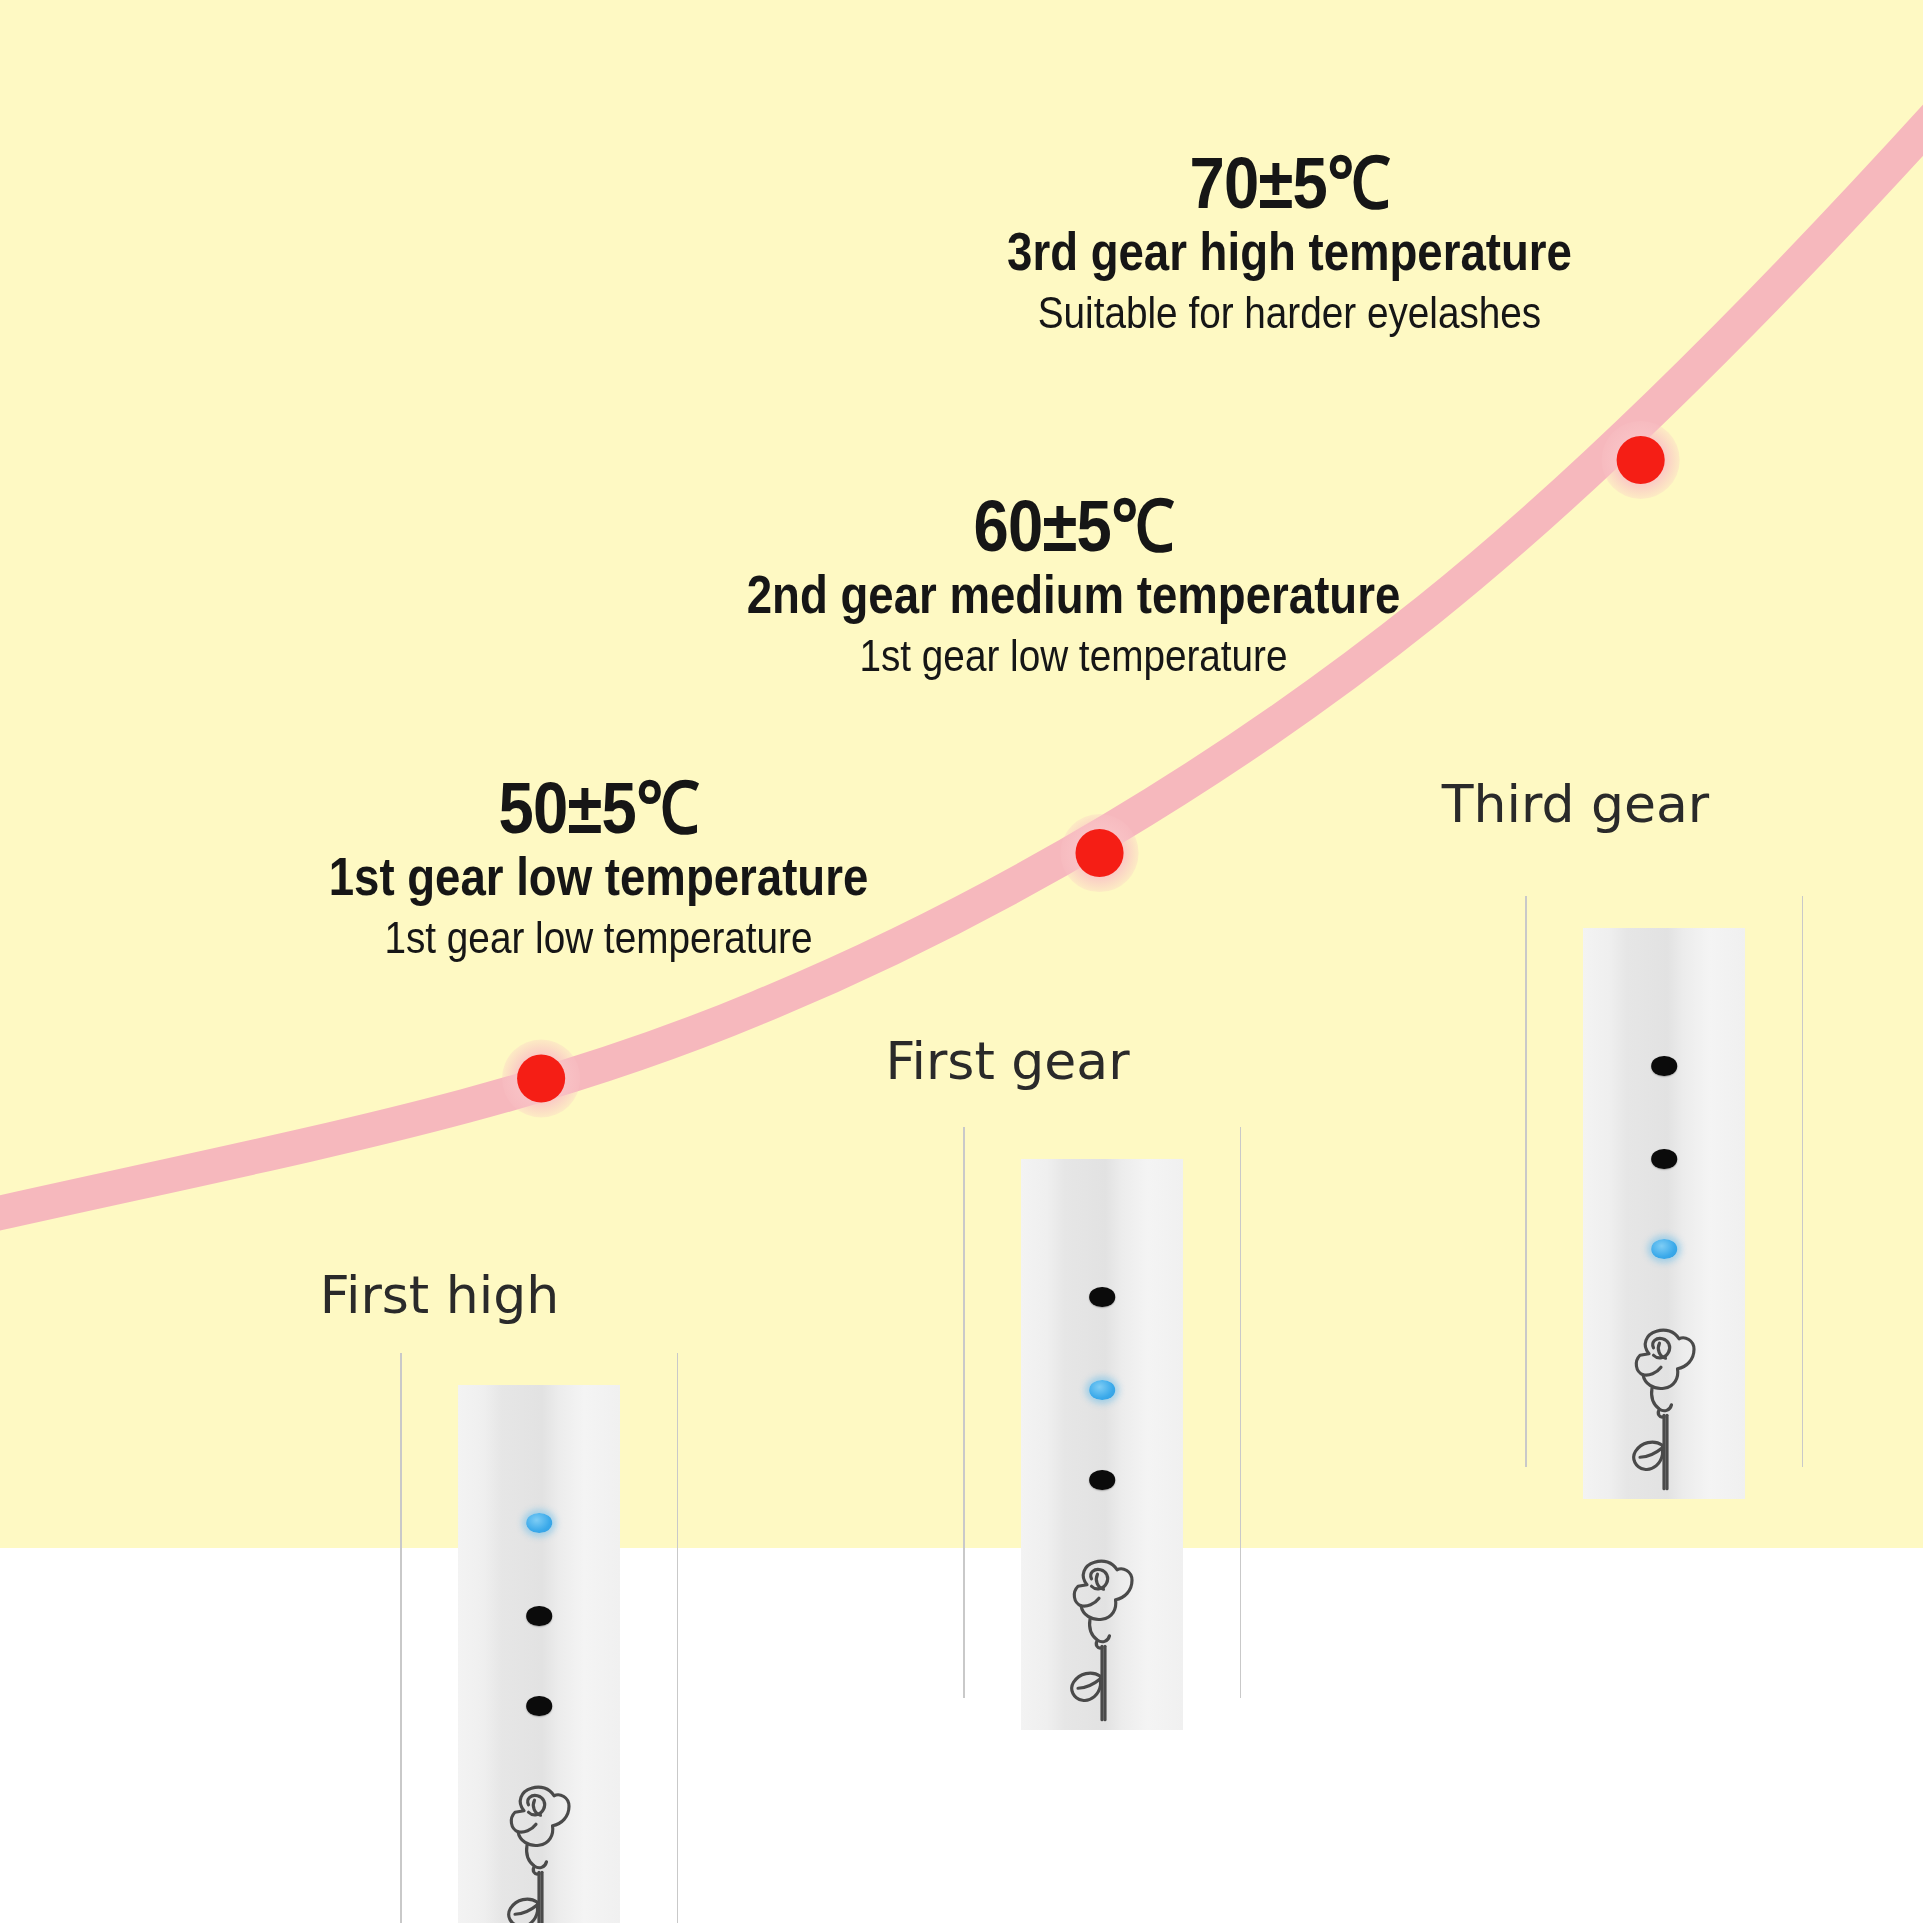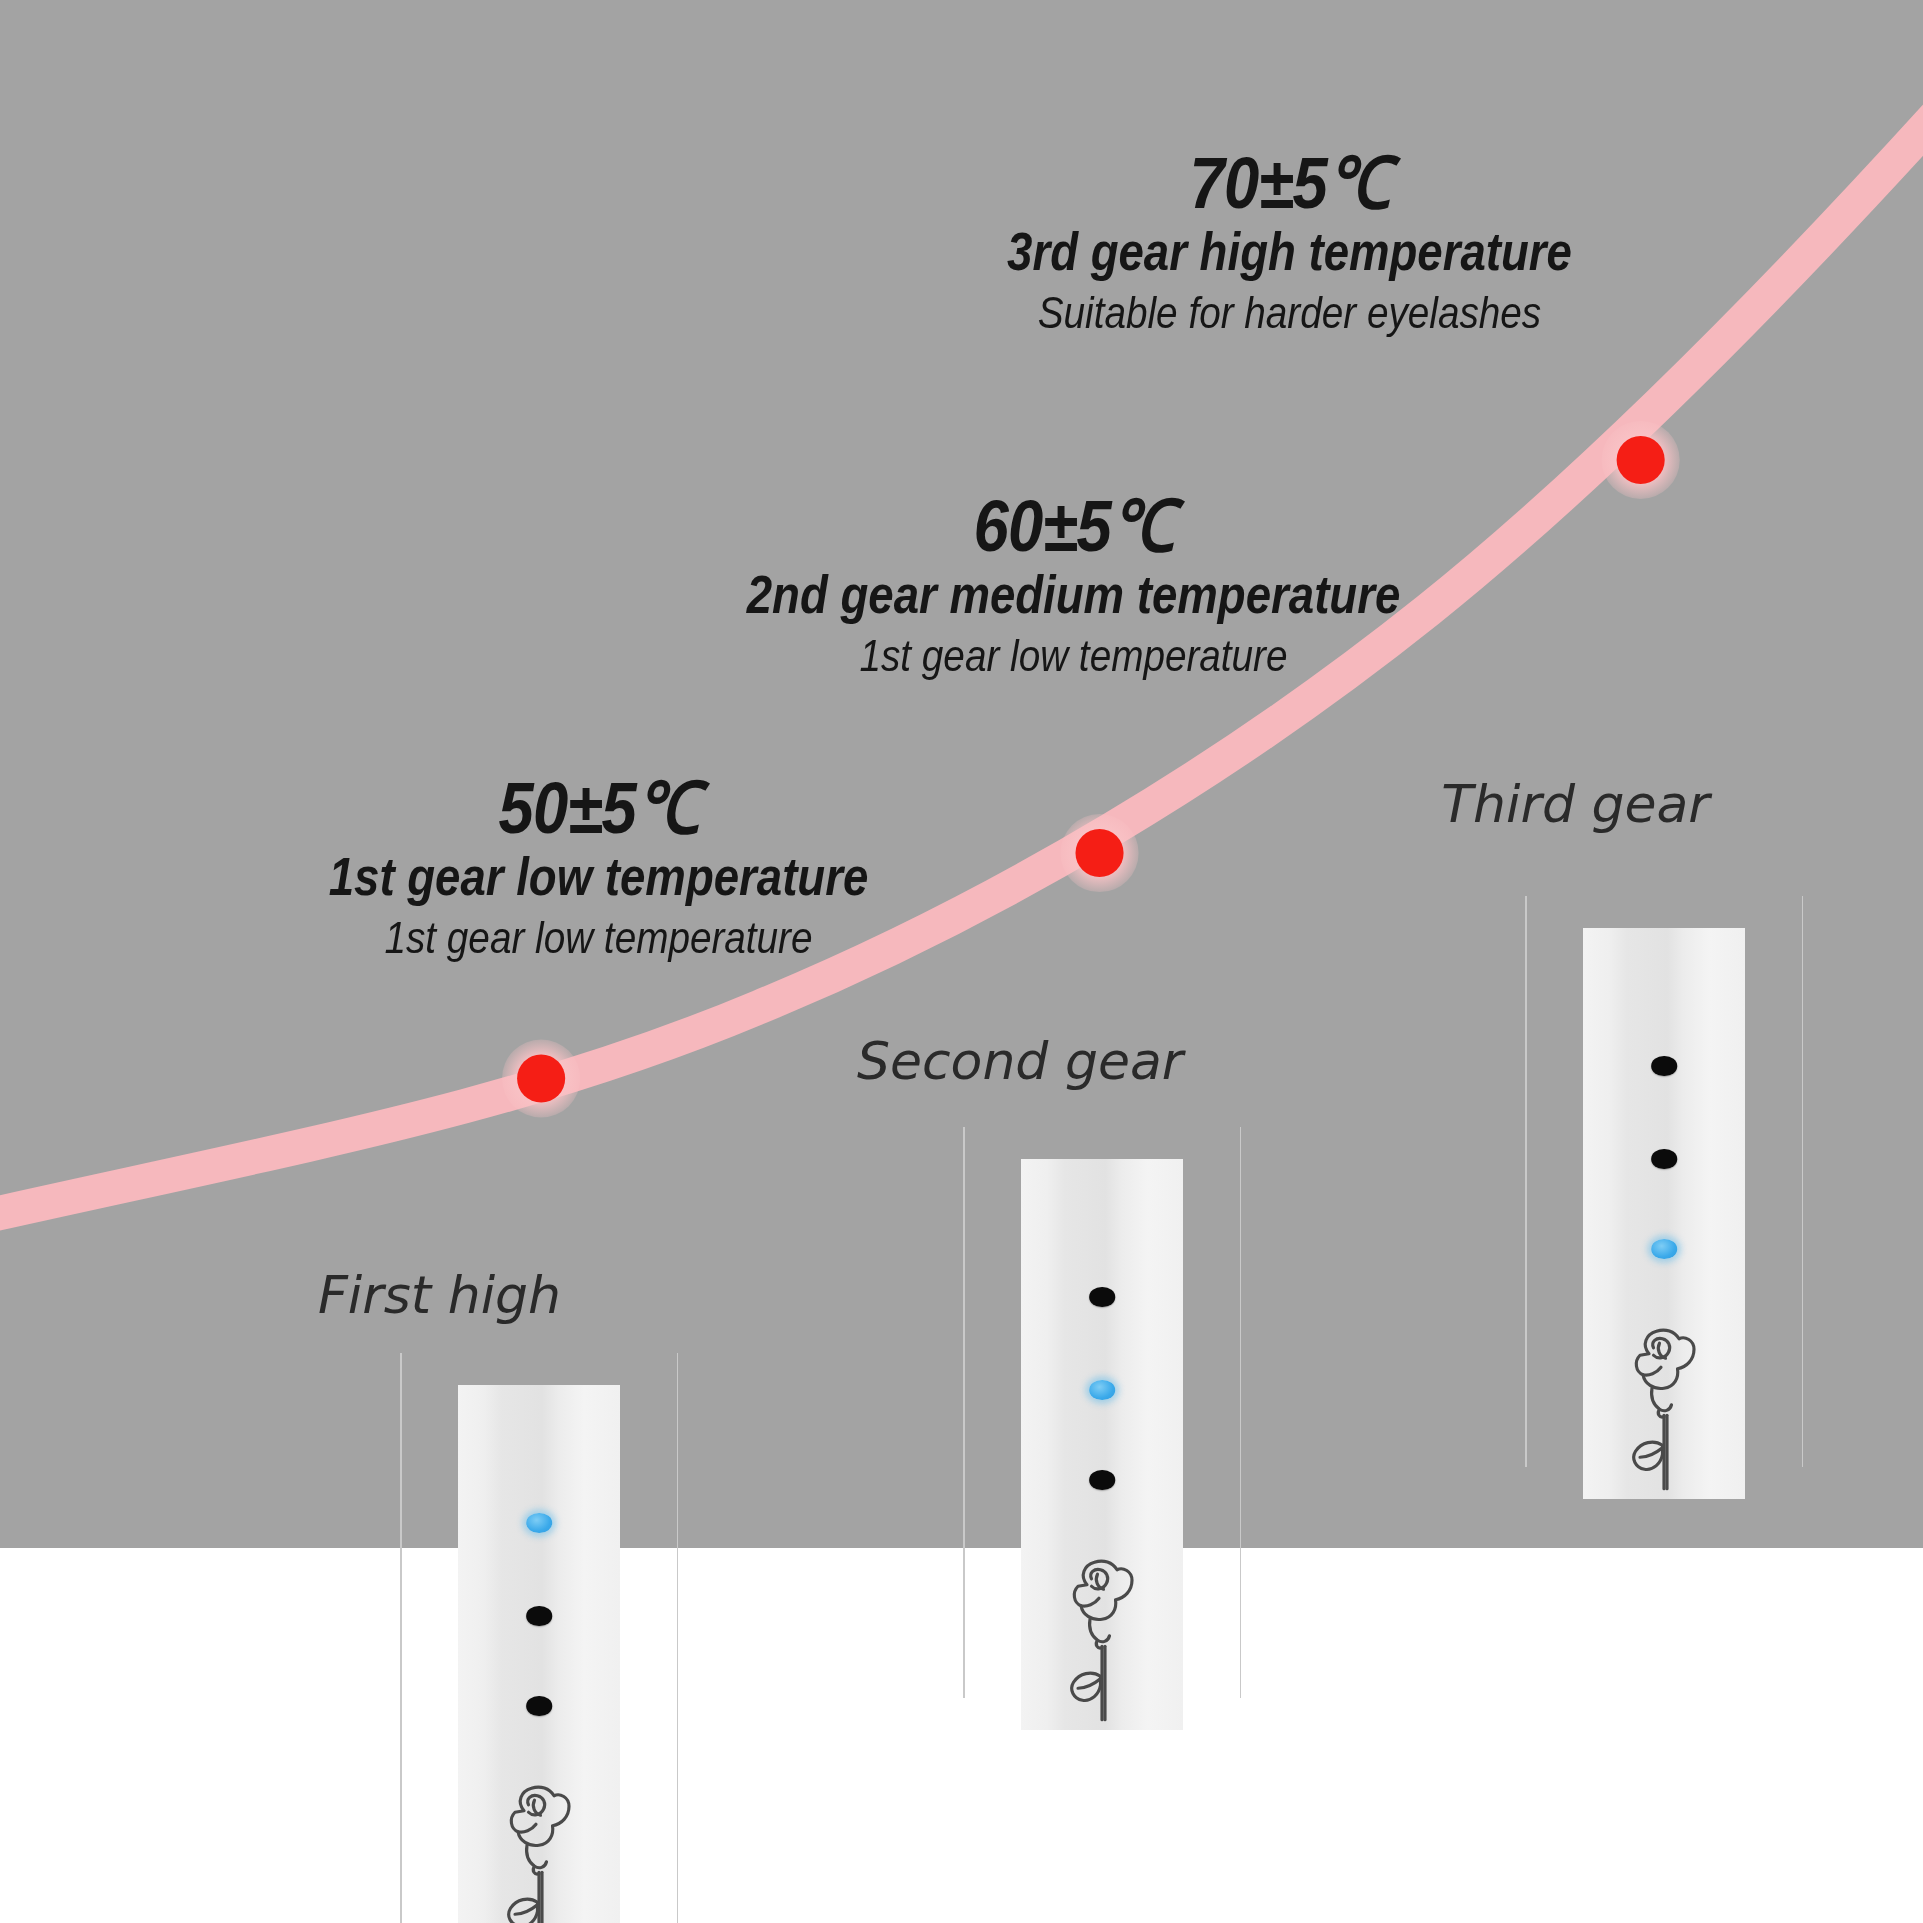--- a/index.html
+++ b/index.html
@@ -6,22 +6,21 @@
   html,body { width:1924px; height:1924px; }
   body {
     background:#ffffff;
     font-family:"Liberation Sans", sans-serif;
     overflow:hidden;
   }
   #stage {
     position:relative;
     width:1924px;
     height:1548px;
-    background:#a3a3a3;
-    font-style:italic;
+    background:#fef9c3;
   }
 
   
   #curve-layer {
     position:absolute;
     left:0; top:0;
     width:1924px; height:1924px;
   }
 
   
@@ -174,21 +173,21 @@
     <div class="line3">1st gear low temperature</div>
   </div>
 
   <div class="callout" id="callout-1">
     <div class="temp">50±5℃</div>
     <div class="line2">1st gear low temperature</div>
     <div class="line3">1st gear low temperature</div>
   </div>
 
   <div class="gear-label" id="label-first">First high</div>
-  <div class="gear-label" id="label-second">Second gear</div>
+  <div class="gear-label" id="label-second">First gear</div>
   <div class="gear-label" id="label-third">Third gear</div>
 
   <div class="device" id="device-first">
     <div class="guide left"></div>
     <div class="guide right"></div>
     <div class="body">
       <div class="dot on" style="top:128px"></div>
       <div class="dot off" style="top:221px"></div>
       <div class="dot off" style="top:311px"></div>
       <svg class="rose" style="top:391px" width="90" height="173" viewBox="0 0 120 230">

